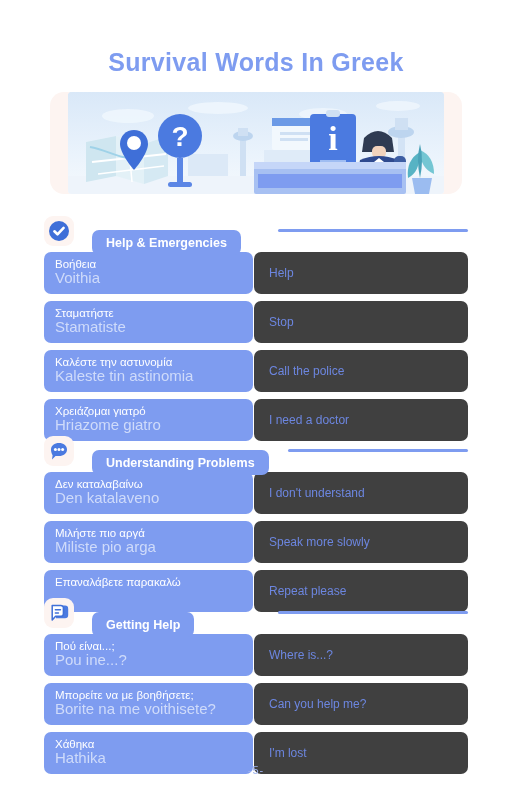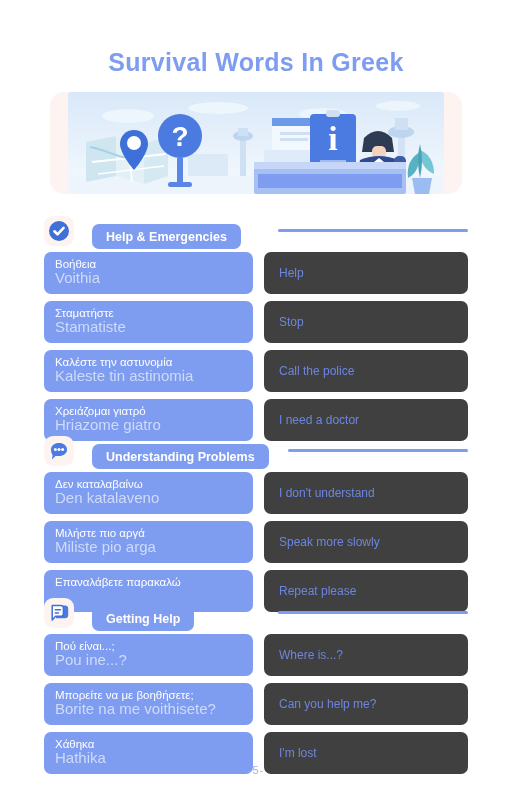--- a/index.html
+++ b/index.html
@@ -42,42 +42,42 @@
   .sec-head { position:relative; height:30px; }
   .sec-icon {
     position:absolute; left:0; top:0;
     width:30px; height:30px;
     background:#fdf4f1;
     border-radius:9px;
     display:flex; align-items:center; justify-content:center;
   }
   .sec-icon svg { display:block; }
   .sec-pill {
-    position:absolute; left:48px; top:8px;
+    position:absolute; left:48px; top:14px;
     height:25px;
     background:#7e9cf0;
     border-radius:7px;
     color:#ffffff;
     font-size:12.5px; font-weight:600;
     display:flex; align-items:center;
     padding:0 14px;
     white-space:nowrap;
   }
   .sec-line {
     position:absolute; right:0; top:13px;
     height:2.5px;
     background:#7e9cf0;
     border-radius:2px;
   }
 
   
   .rows { margin-top:6px; }
   .row {
     display:flex;
-    gap:11px;
+    gap:1px;
     margin-bottom:7px;
     height:42px;
   }
   .gr {
     width:209px;
     background:#7e9cf0;
     border-radius:7px;
     padding:5px 11px 0 11px;
     overflow:hidden;
   }

